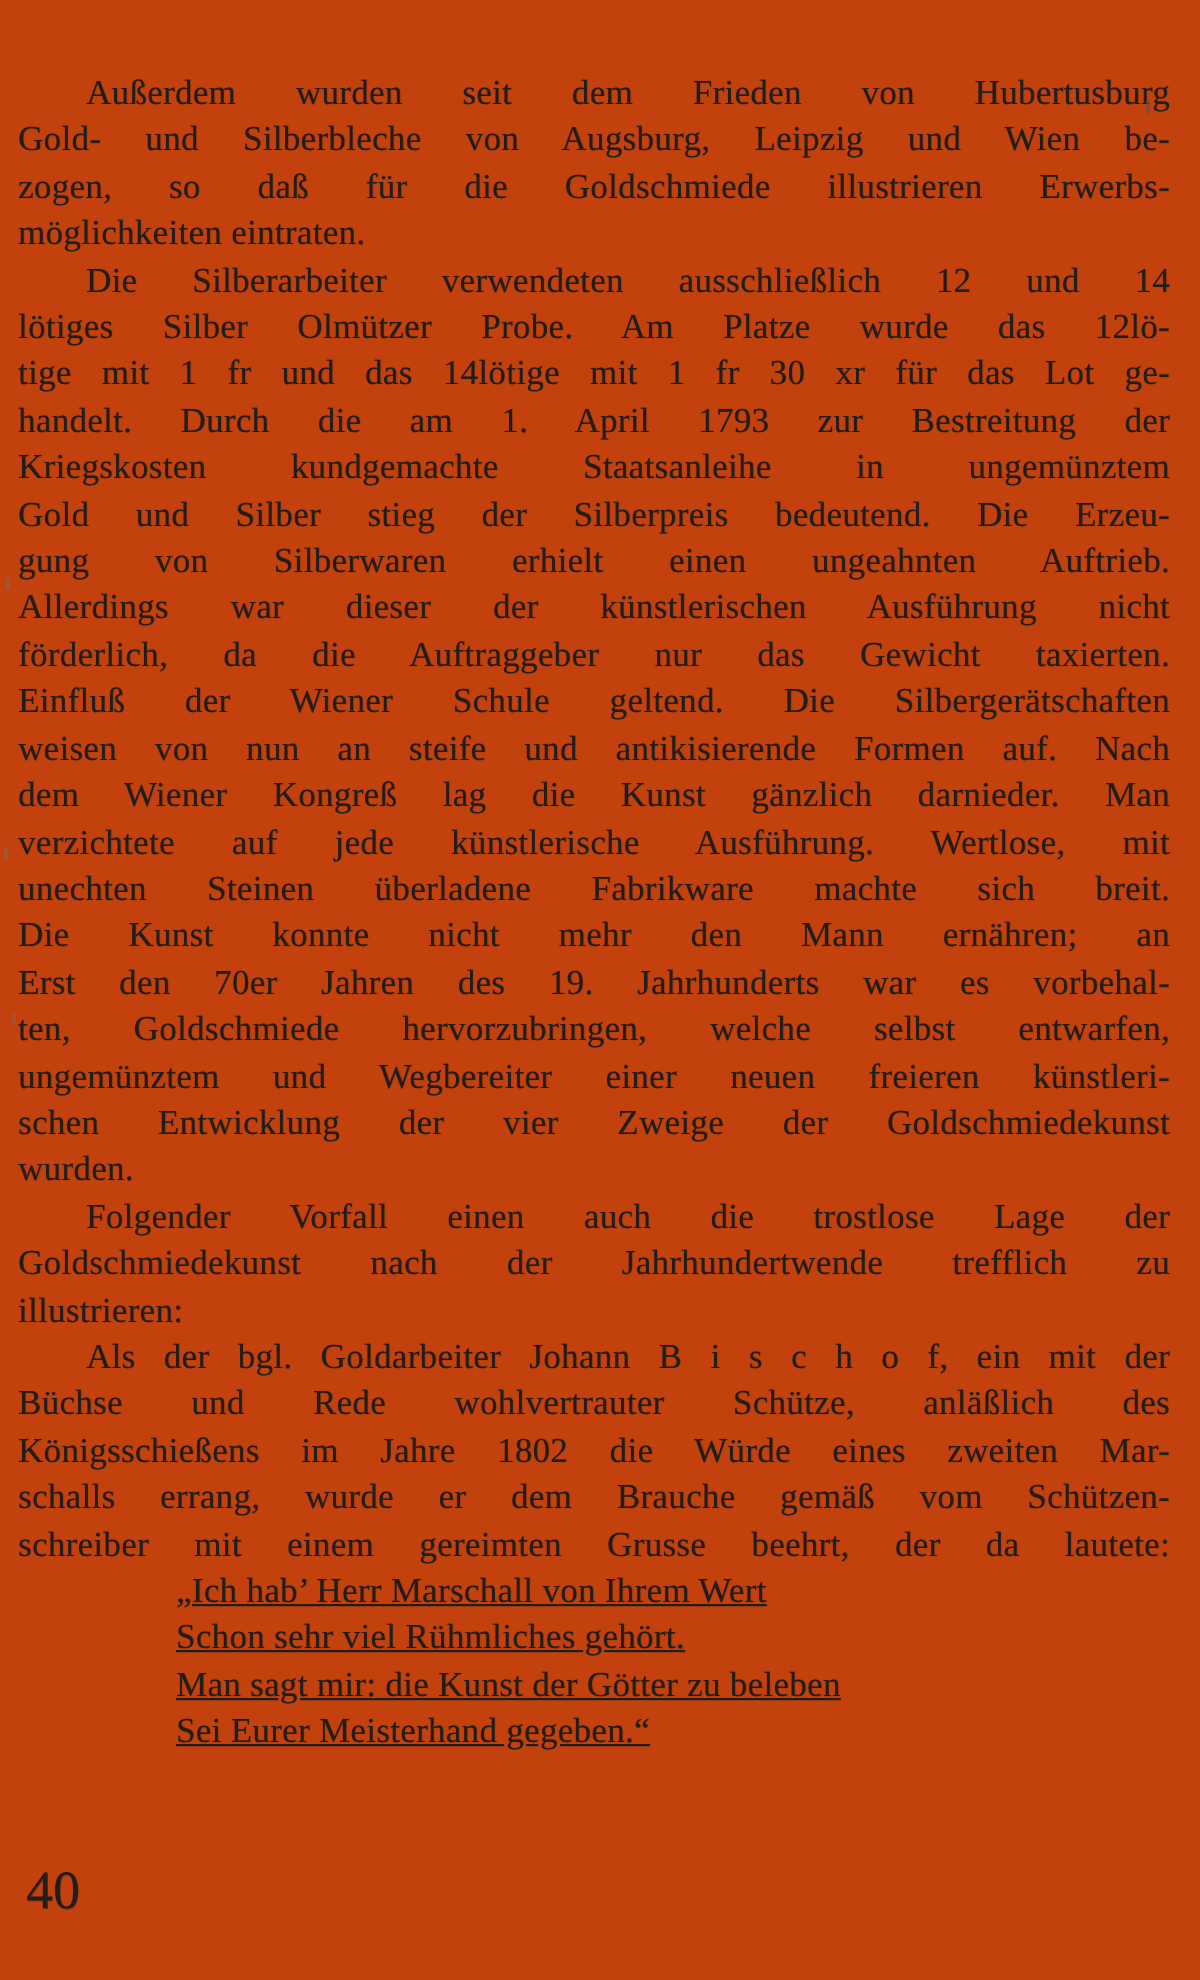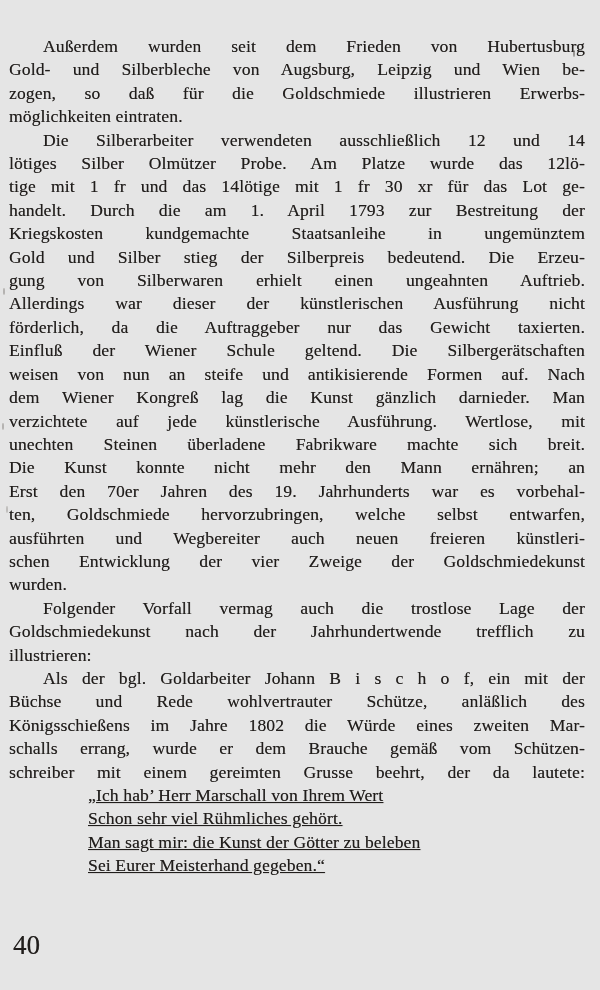--- a/index.html
+++ b/index.html
@@ -53,21 +53,21 @@
       -570px 238px 0 0 rgba(120, 115, 110, 0.45),
       -568px 269px 0 -1px rgba(120, 115, 110, 0.4),
       -571px 373px 0 0 rgba(120, 115, 110, 0.45),
       -567px 456px 0 0 rgba(120, 115, 110, 0.35),
       -445px 901px 0 -1px rgba(120, 115, 110, 0.5);
   }
 </style>
 </head>
 <body>
 
-<div class="page" style="background: #e5e5e5; color: rgb(32, 29, 27);">
+<div class="page" style="background: #c2410c; color: rgb(32, 29, 27);">
   <main class="text-block" id="text-block">
       <div class="block paragraph">
         <div class="line justify indent">Außerdem wurden seit dem Frieden von Hubertusburg</div>
         <div class="line justify">Gold- und Silberbleche von Augsburg, Leipzig und Wien be-</div>
         <div class="line justify">zogen, so daß für die Goldschmiede illustrieren Erwerbs-</div>
         <div class="line">möglichkeiten eintraten.</div>
       </div>
       <div class="block paragraph">
         <div class="line justify indent">Die Silberarbeiter verwendeten ausschließlich 12 und 14</div>
         <div class="line justify">lötiges Silber Olmützer Probe. Am Platze wurde das 12lö-</div>
@@ -79,26 +79,26 @@
         <div class="line justify">Allerdings war dieser der künstlerischen Ausführung nicht</div>
         <div class="line justify">förderlich, da die Auftraggeber nur das Gewicht taxierten.</div>
         <div class="line justify">Einfluß der Wiener Schule geltend. Die Silbergerätschaften</div>
         <div class="line justify">weisen von nun an steife und antikisierende Formen auf. Nach</div>
         <div class="line justify">dem Wiener Kongreß lag die Kunst gänzlich darnieder. Man</div>
         <div class="line justify">verzichtete auf jede künstlerische Ausführung. Wertlose, mit</div>
         <div class="line justify">unechten Steinen überladene Fabrikware machte sich breit.</div>
         <div class="line justify">Die Kunst konnte nicht mehr den Mann ernähren; an</div>
         <div class="line justify">Erst den 70er Jahren des 19. Jahrhunderts war es vorbehal-</div>
         <div class="line justify">ten, Goldschmiede hervorzubringen, welche selbst entwarfen,</div>
-        <div class="line justify">ausführten und Wegbereiter auch neuen freieren künstleri-</div>
+        <div class="line justify">ungemünztem und Wegbereiter einer neuen freieren künstleri-</div>
         <div class="line justify">schen Entwicklung der vier Zweige der Goldschmiedekunst</div>
         <div class="line">wurden.</div>
       </div>
       <div class="block paragraph">
-        <div class="line justify indent">Folgender Vorfall vermag auch die trostlose Lage der</div>
+        <div class="line justify indent">Folgender Vorfall einen auch die trostlose Lage der</div>
         <div class="line justify">Goldschmiedekunst nach der Jahrhundertwende trefflich zu</div>
         <div class="line">illustrieren:</div>
       </div>
       <div class="block paragraph">
         <div class="line justify indent">Als der bgl. Goldarbeiter Johann B i s c h o f, ein mit der</div>
         <div class="line justify">Büchse und Rede wohlvertrauter Schütze, anläßlich des</div>
         <div class="line justify">Königsschießens im Jahre 1802 die Würde eines zweiten Mar-</div>
         <div class="line justify">schalls errang, wurde er dem Brauche gemäß vom Schützen-</div>
         <div class="line justify">schreiber mit einem gereimten Grusse beehrt, der da lautete:</div>
       </div>

